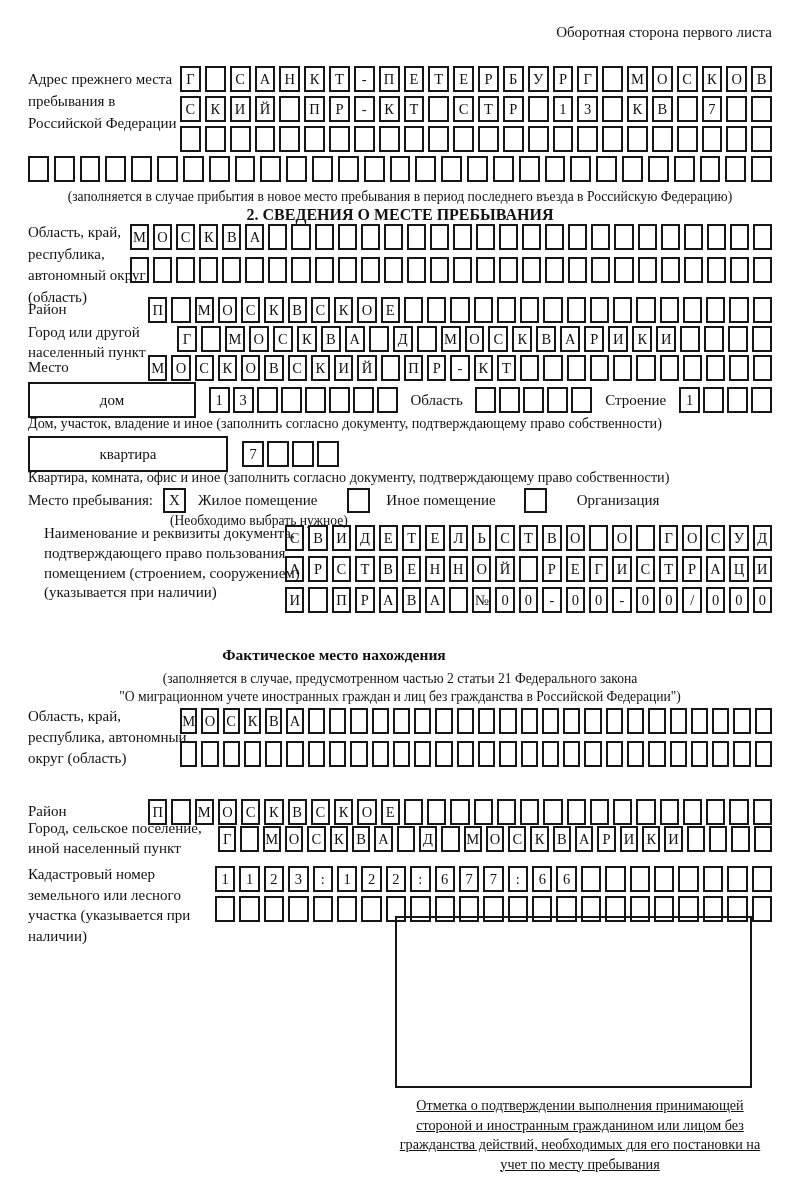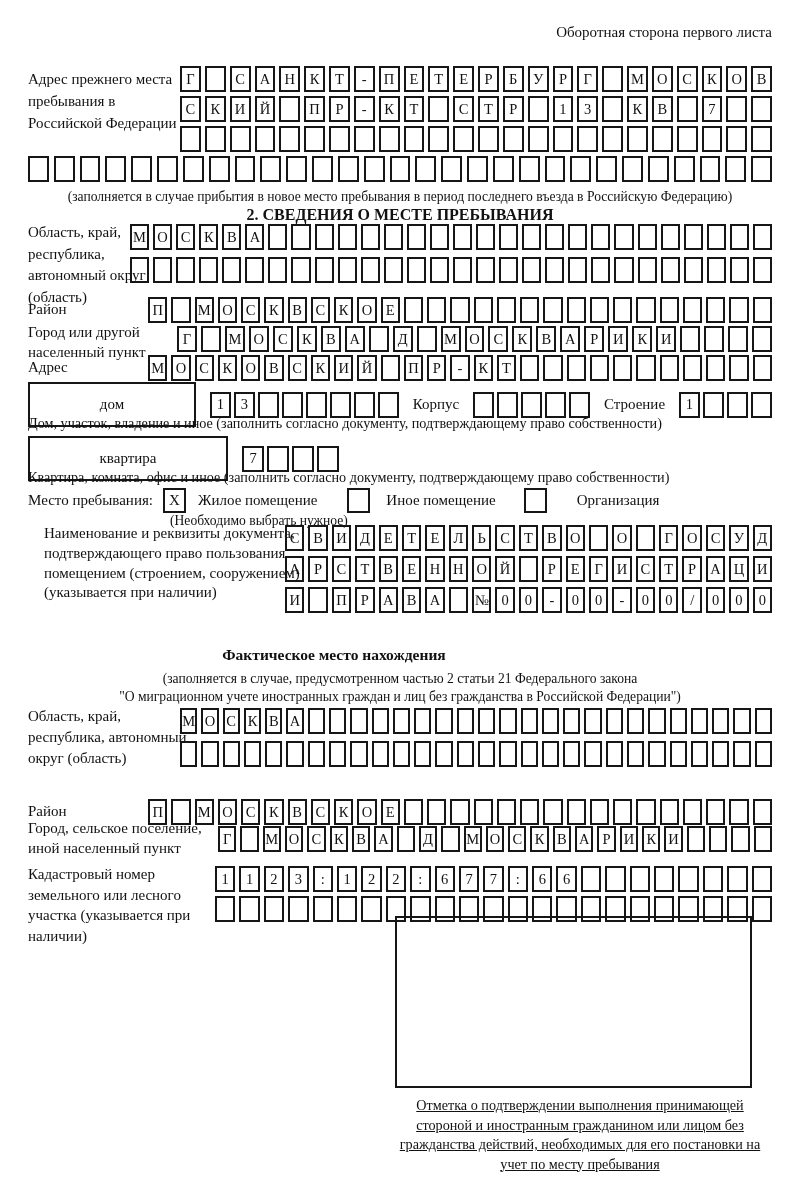--- a/index.html
+++ b/index.html
@@ -17,21 +17,21 @@
   .ttl { font-size:16px; font-weight:bold; text-align:center; }
   .center { text-align:center; }
   .boxrow { display:grid; column-gap:4px; height:26px; margin-bottom:4px; }
   .boxrow.wide { column-gap:5px; }
   .cell {
     border:2px solid #161616; height:26px;
     display:flex; align-items:center; justify-content:center;
     font-size:14.5px; overflow:hidden;
   }
   .longbox {
-    border:2px solid #161616; height:45px;
+    border:2px solid #161616; height:36px;
     display:flex; align-items:center; justify-content:center;
     font-size:15px;
   }
   .cb {
     border:2px solid #161616; width:23px; height:25px;
     display:flex; align-items:center; justify-content:center;
     font-size:15px; flex:0 0 auto;
   }
   .inlinerow { display:flex; align-items:center; font-size:15px; }
   .fixgrid { display:grid; column-gap:3px; height:26px; }
@@ -277,21 +277,21 @@
       <span class="cell">Р</span>
       <span class="cell">И</span>
       <span class="cell">К</span>
       <span class="cell">И</span>
       <span class="cell"></span>
       <span class="cell"></span>
       <span class="cell"></span>
       <span class="cell"></span>
     </div>
 
-  <div class="abs lbl" style="top:349px; left:28px;">Адрес</div>
+  <div class="abs lbl" style="top:349px; left:28px;">Место</div>
   <div class="abs boxrow" style="top: 347px; left: 148px; width: 624px; grid-template-columns: repeat(27, 1fr);">
       <span class="cell">М</span>
       <span class="cell">О</span>
       <span class="cell">С</span>
       <span class="cell">К</span>
       <span class="cell">О</span>
       <span class="cell">В</span>
       <span class="cell">С</span>
       <span class="cell">К</span>
       <span class="cell">И</span>
@@ -320,21 +320,21 @@
     <div class="fixgrid" style="grid-template-columns:repeat(8,21px);">
         <span class="cell">1</span>
         <span class="cell">3</span>
         <span class="cell"></span>
         <span class="cell"></span>
         <span class="cell"></span>
         <span class="cell"></span>
         <span class="cell"></span>
         <span class="cell"></span>
       </div>
-    <span>Корпус</span>
+    <span>Область</span>
     <div class="fixgrid" style="grid-template-columns:repeat(5,21px);">
         <span class="cell"></span>
         <span class="cell"></span>
         <span class="cell"></span>
         <span class="cell"></span>
         <span class="cell"></span>
       </div>
     <span>Строение</span>
     <div class="fixgrid" style="grid-template-columns:repeat(4,21px);">
         <span class="cell">1</span>

